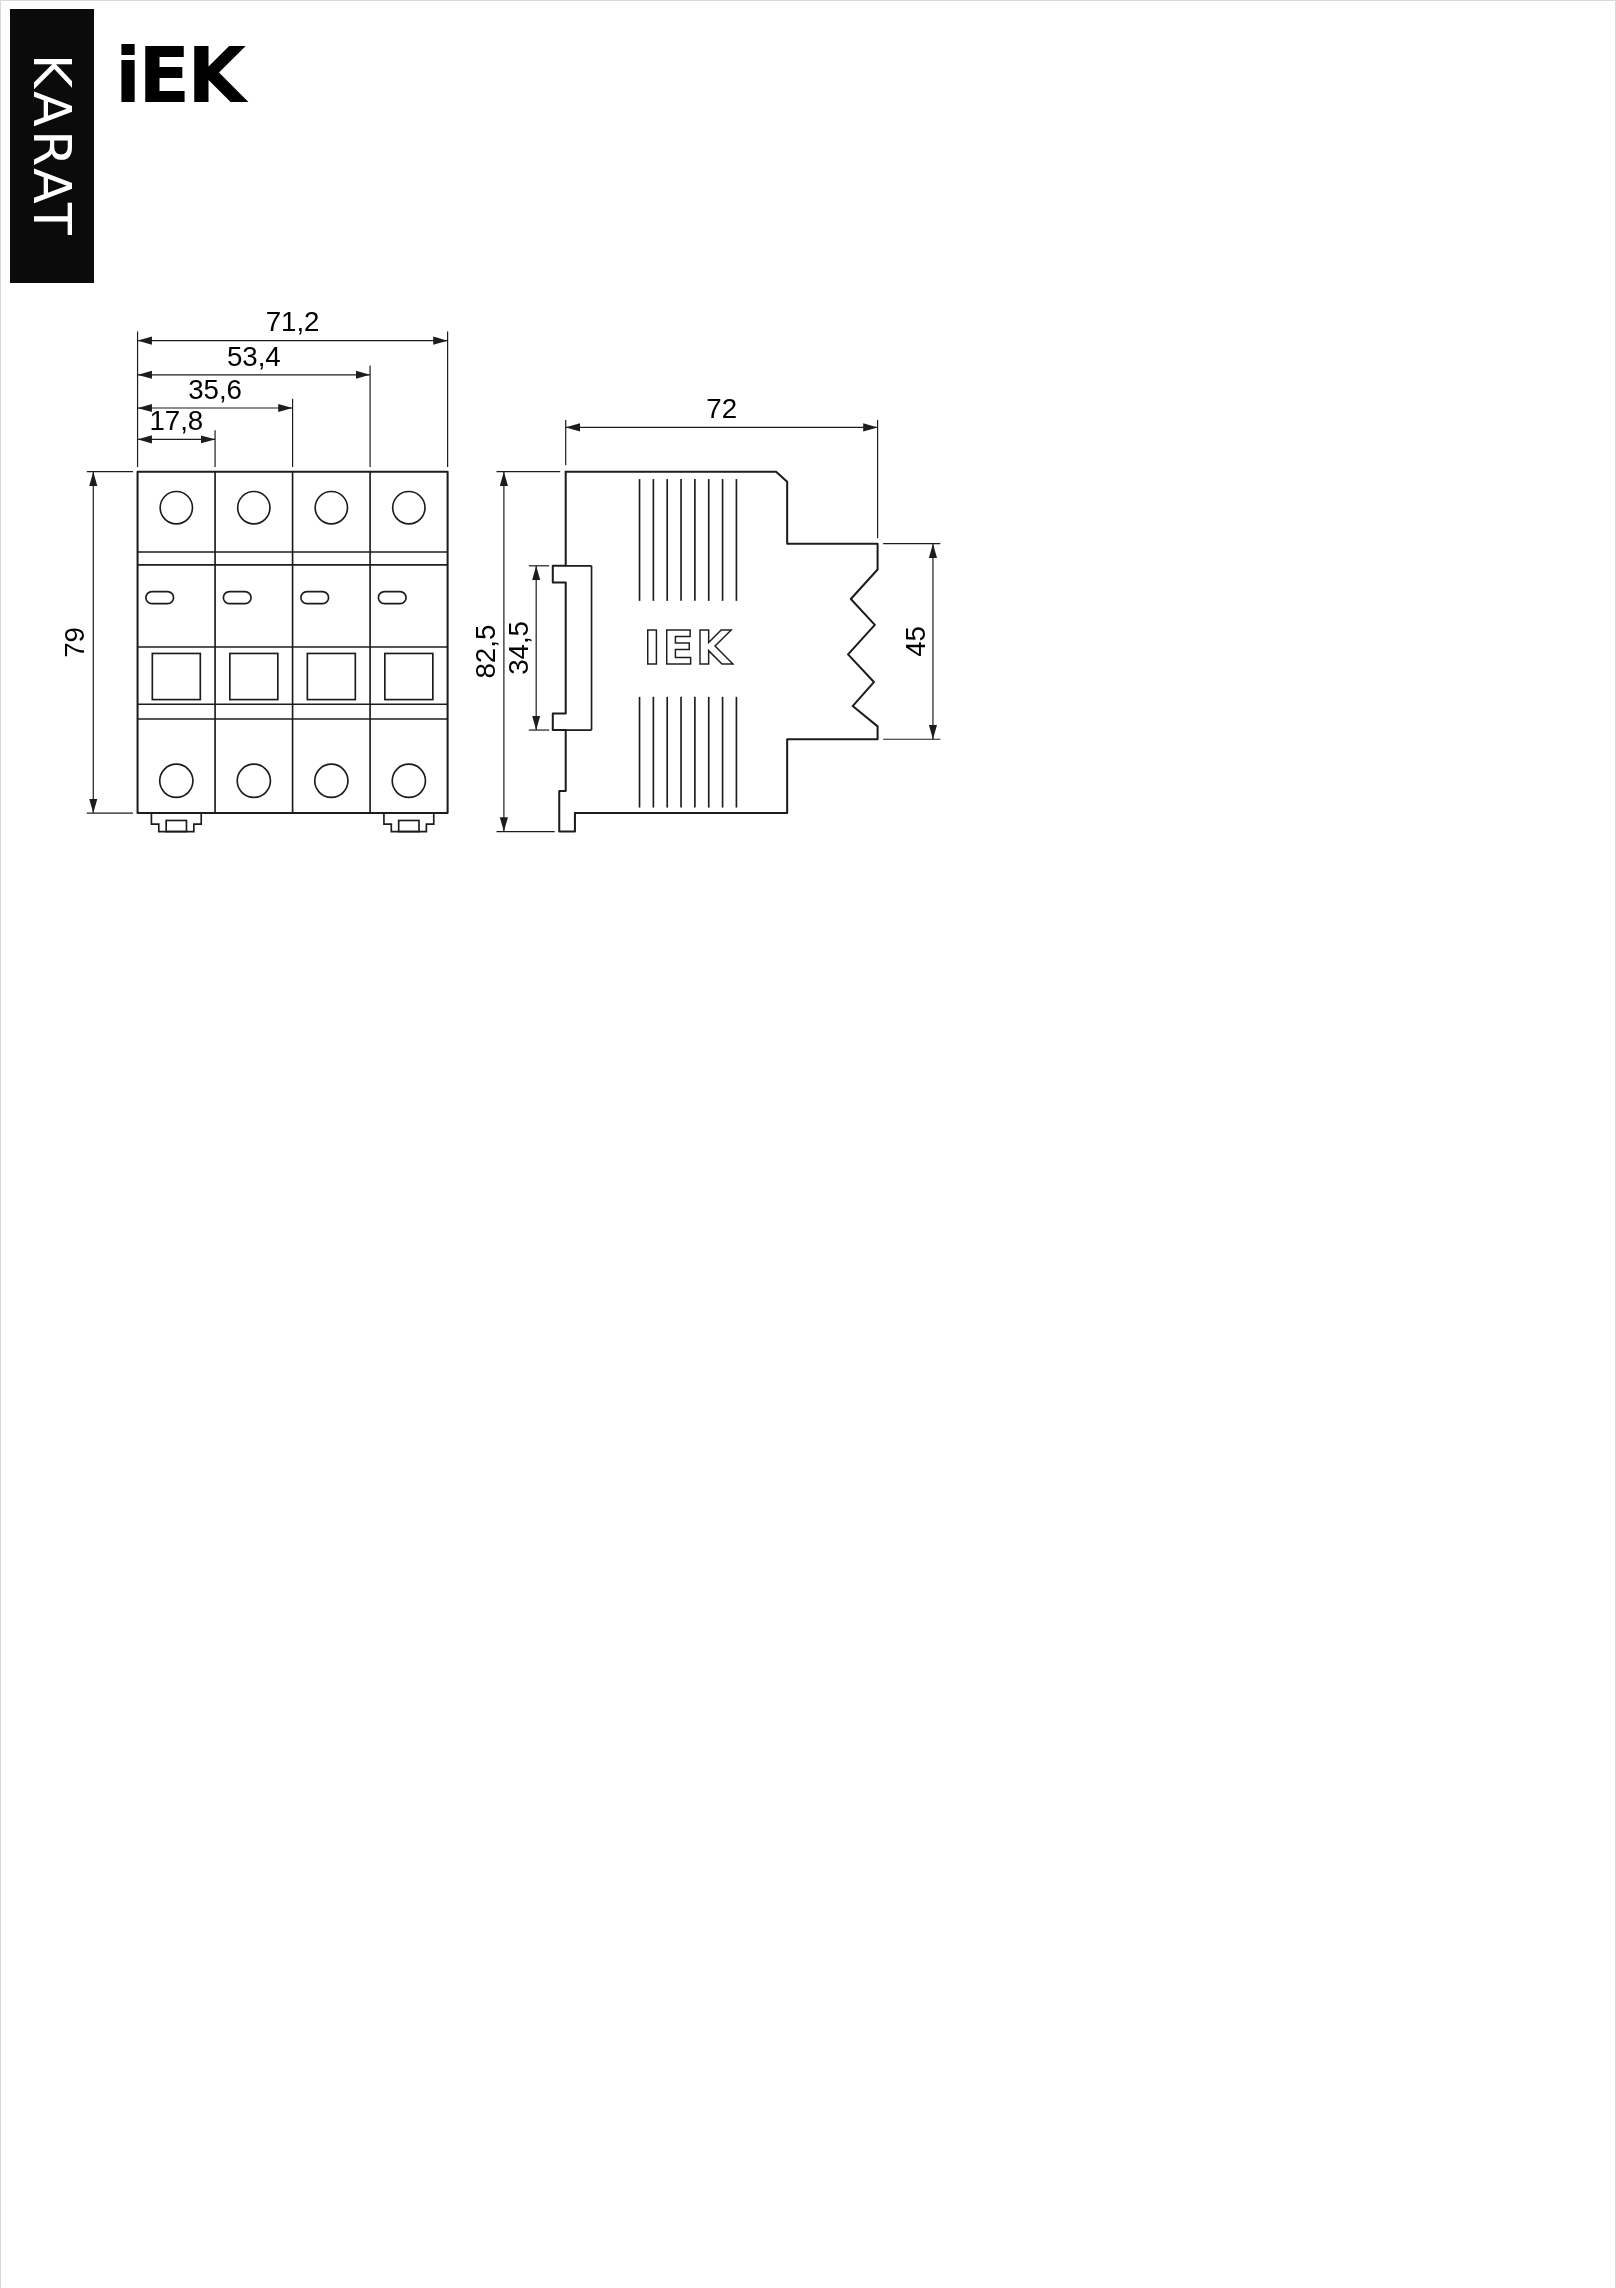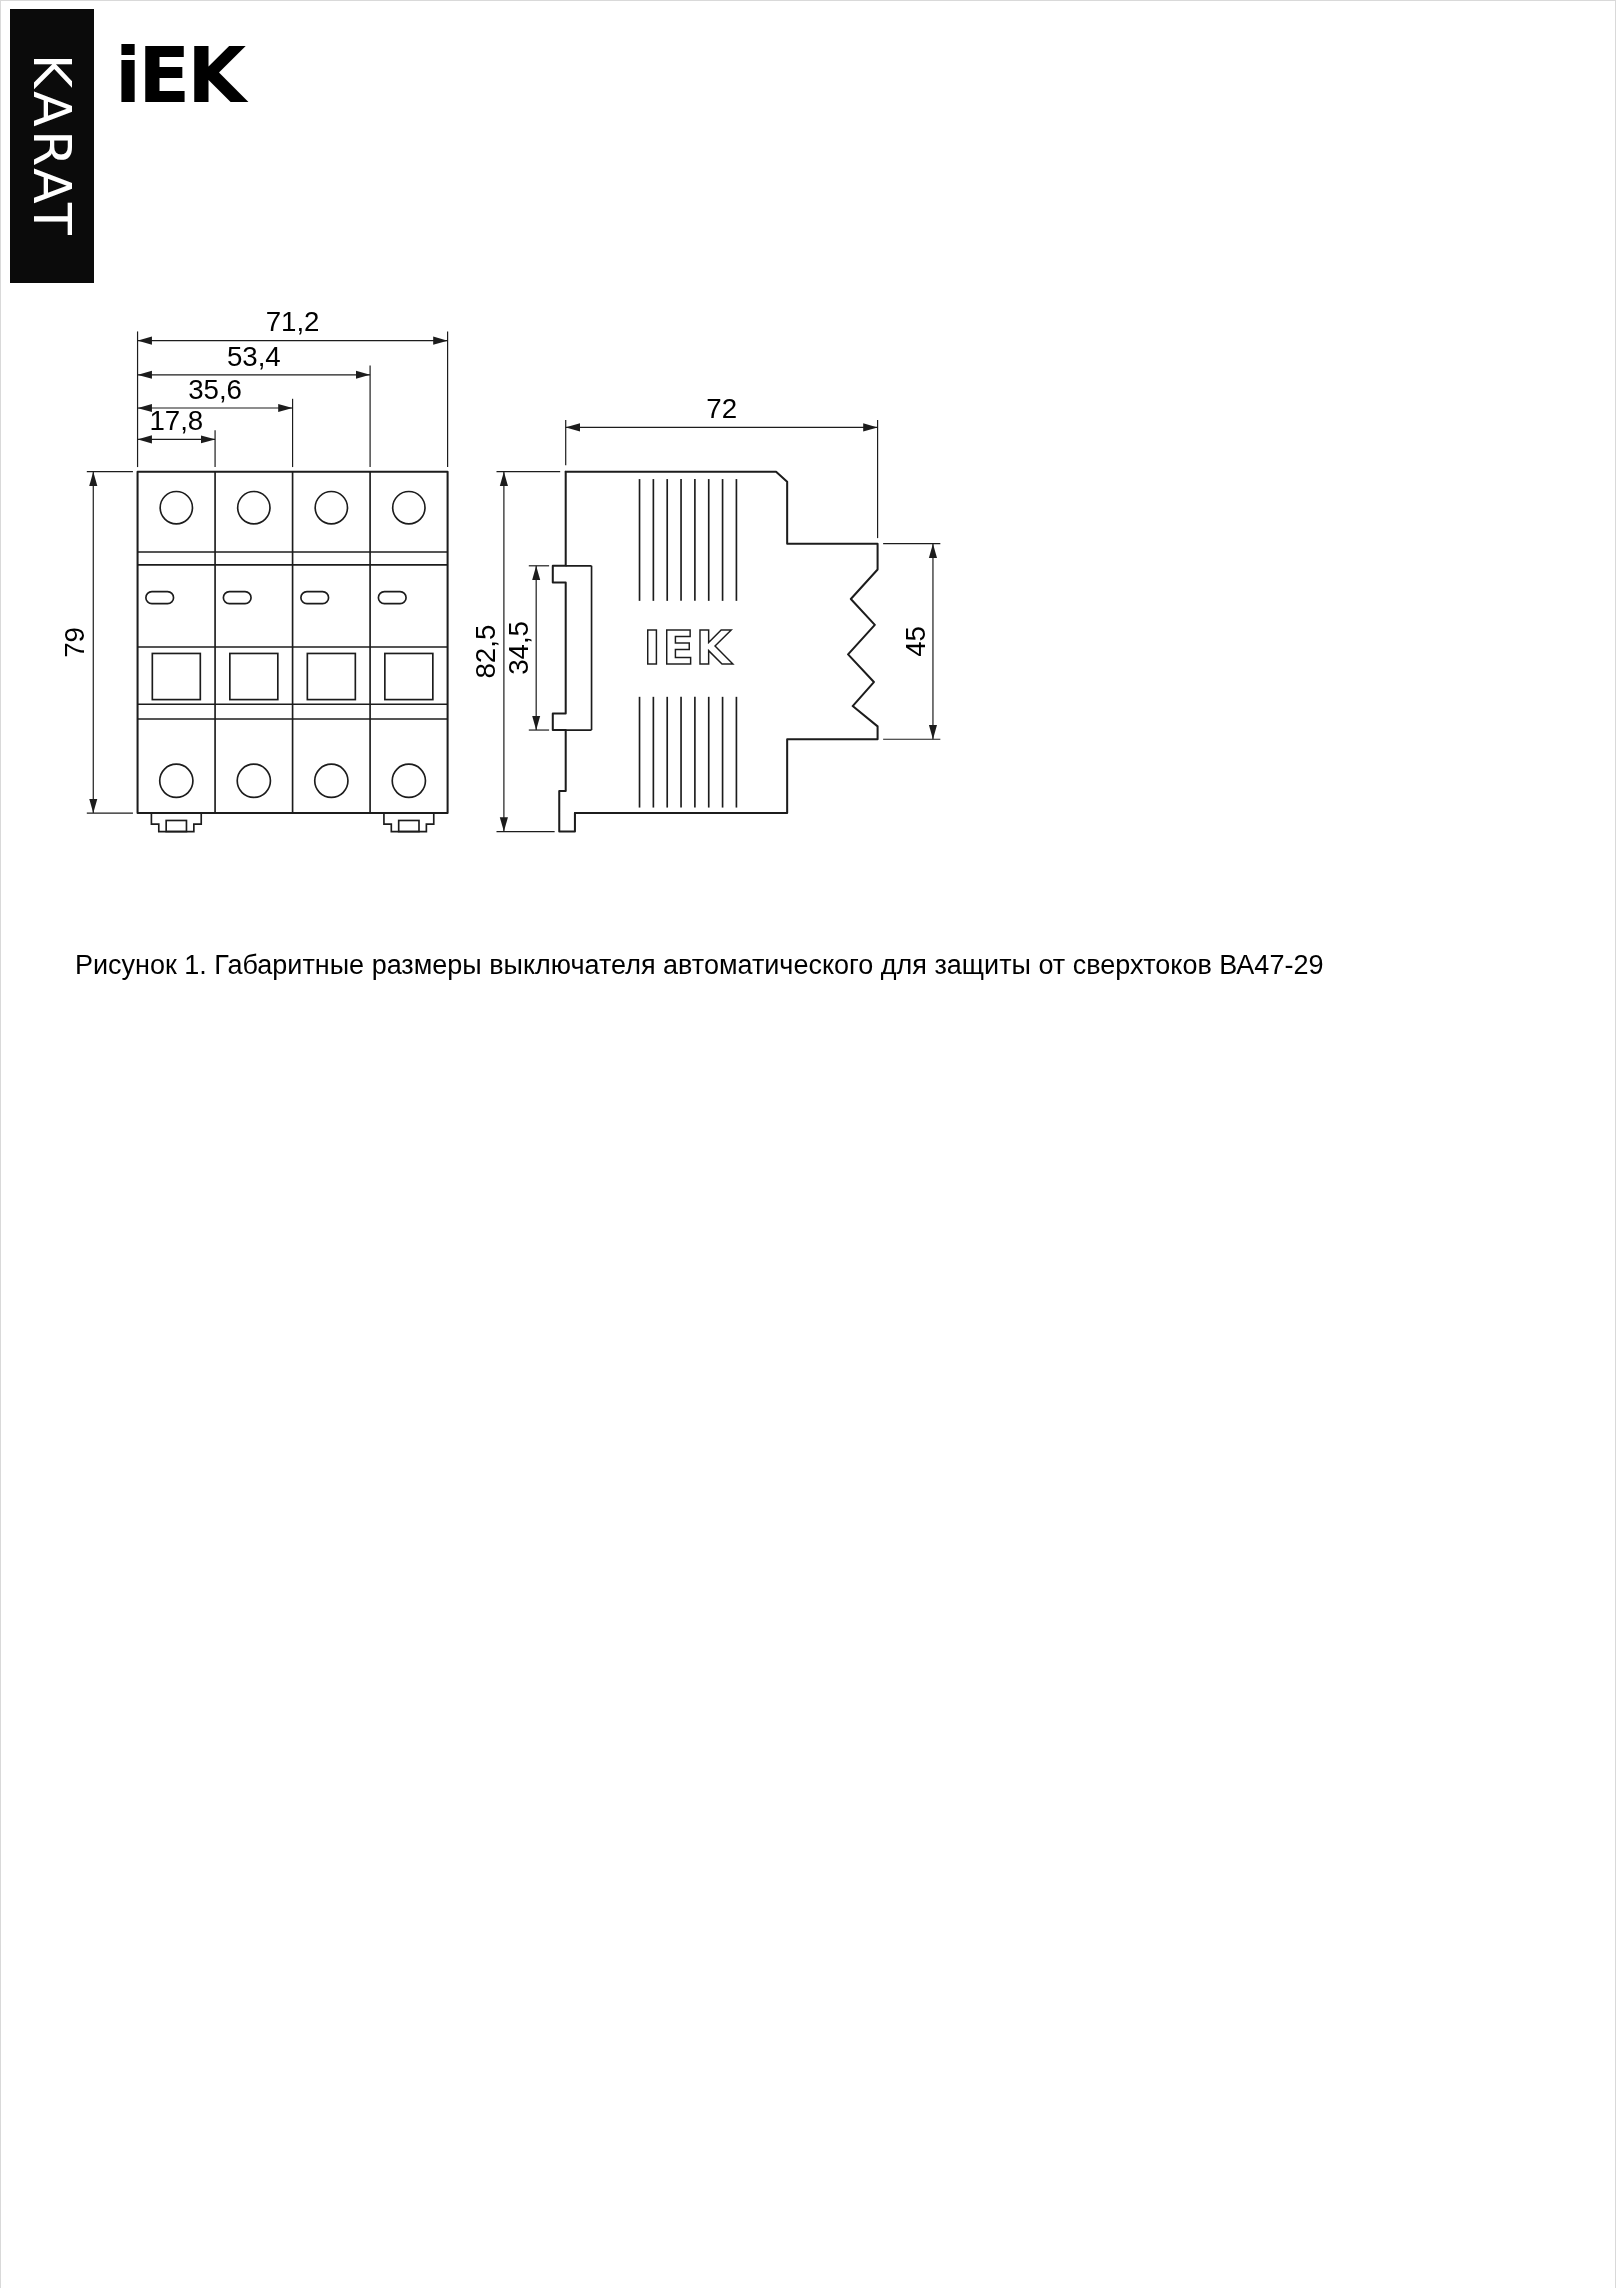--- a/index.html
+++ b/index.html
@@ -201,16 +201,15 @@
         <line class="dim" x1="580" y1="612" x2="580" y2="790" marker-start="url(#arr)" marker-end="url(#arr)"></line>
         <text class="dimlabel" x="571" y="701" text-anchor="middle" transform="rotate(-90 571 701)">34,5</text>
       </g>
       <g>
         <line class="dim" x1="1010" y1="588" x2="1010" y2="800" marker-start="url(#arr)" marker-end="url(#arr)"></line>
         <text class="dimlabel" x="1001" y="694" text-anchor="middle" transform="rotate(-90 1001 694)">45</text>
       </g>
     </g>
   </svg>
 
-  <div class="caption">Рисунок 1. Габаритные размеры выключателя автоматического для защиты от сверхтоков ВА47-29</div>
 
 </div>
 
 
 </body></html>

